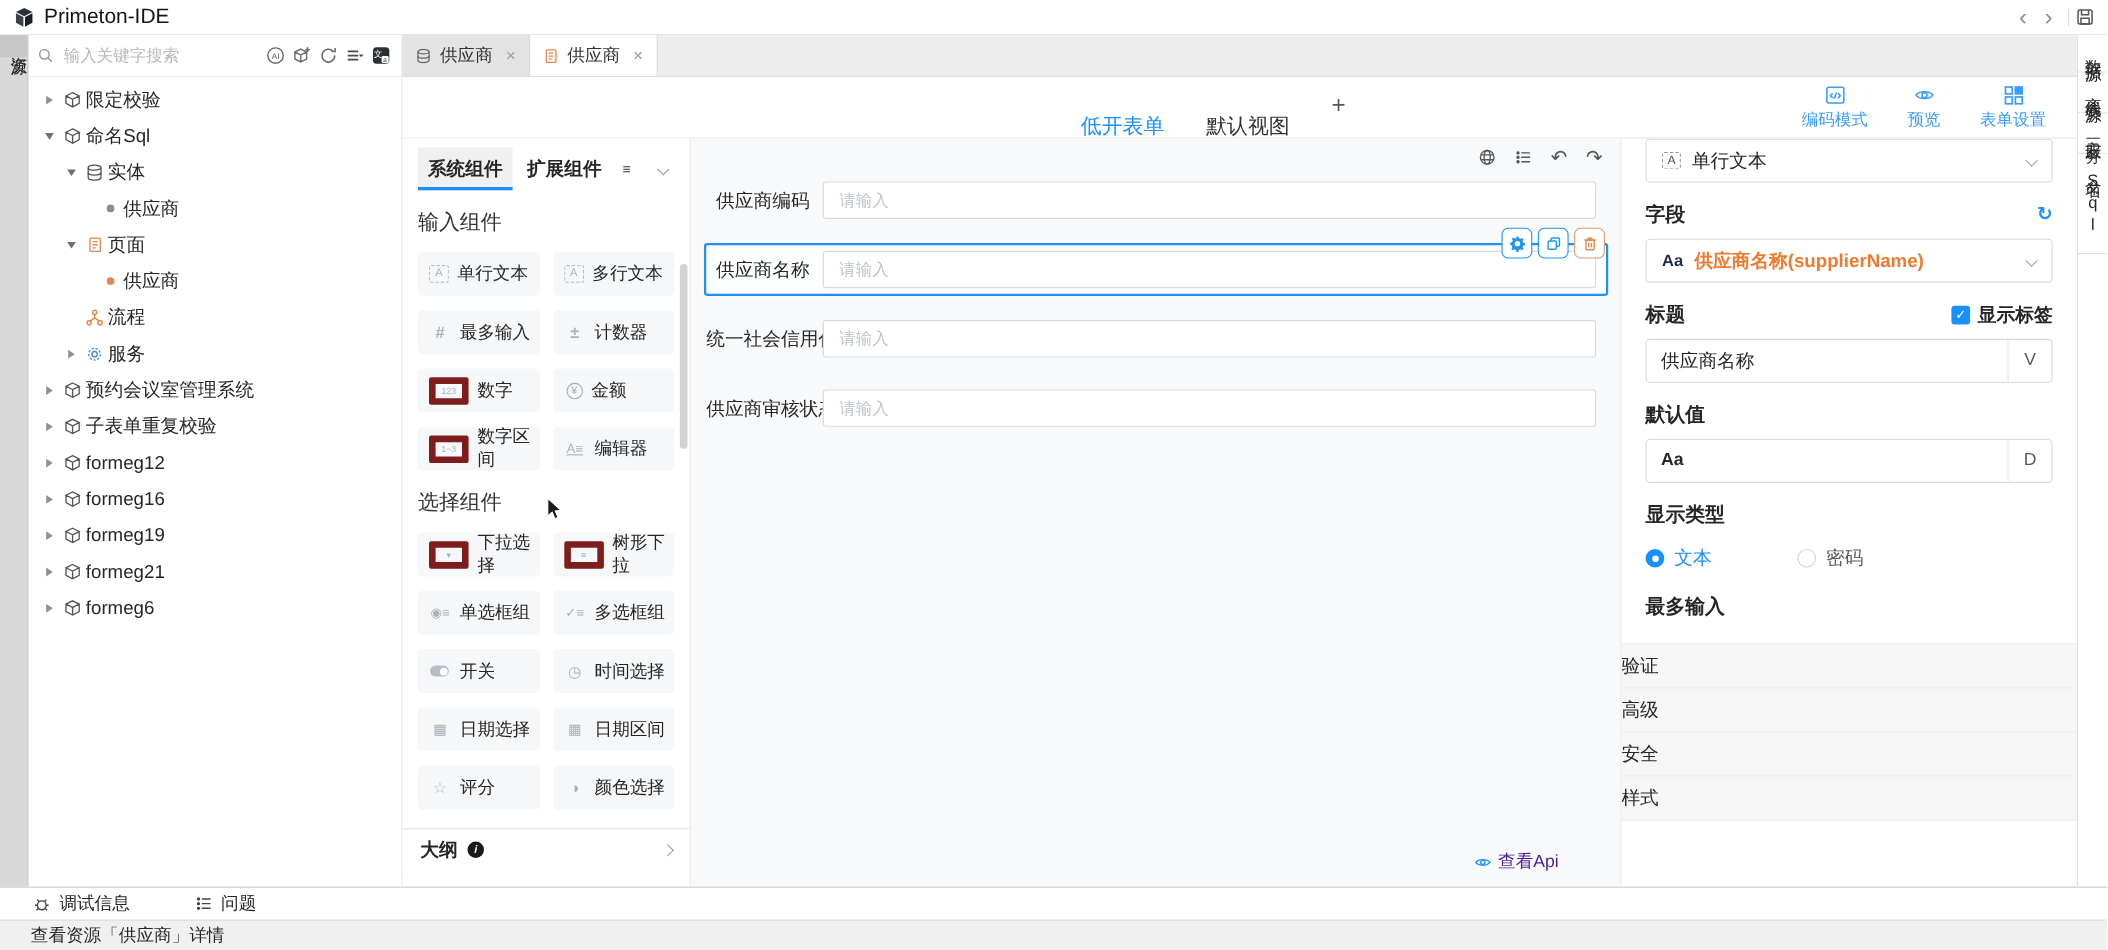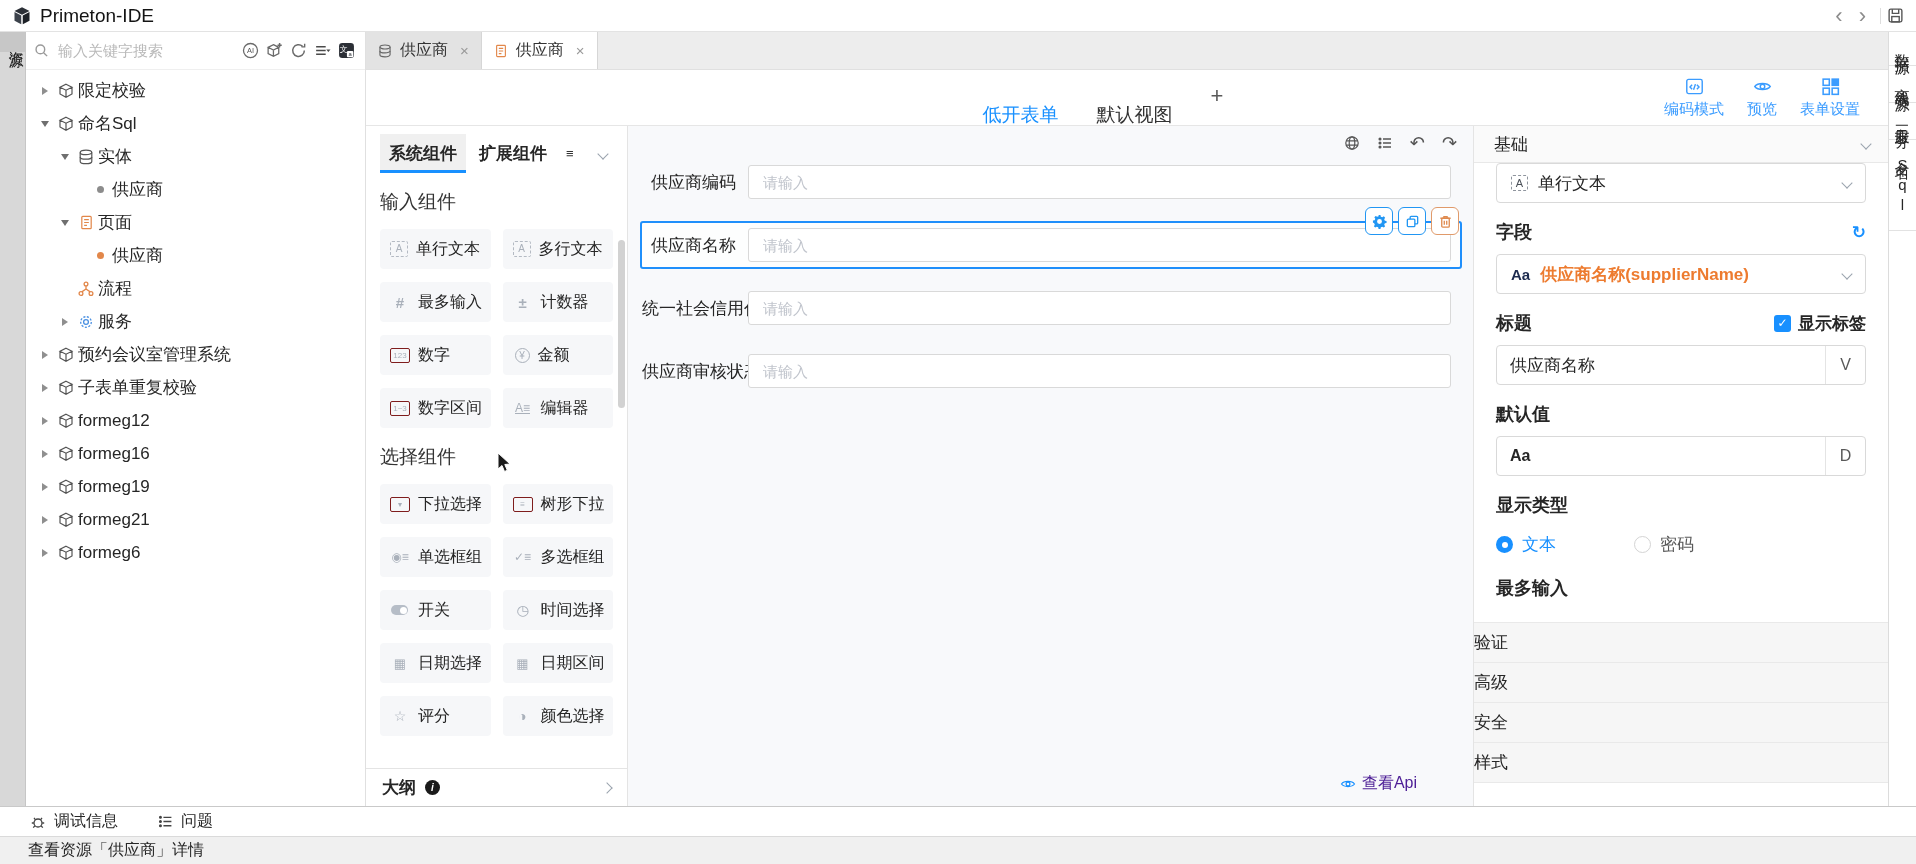--- a/index.html
+++ b/index.html
@@ -46,47 +46,47 @@
   .tabbar { height:38px; background:#ededed; display:flex; border-bottom:1px solid #e0e0e0; }
   .etab { display:flex; align-items:center; gap:8px; padding:0 12px; font-size:16px; color:#333; background:#e3e3e3; border-right:1px solid #d6d6d6; min-width:112px; }
   .etab.active { background:#fff; }
   .etab .close { color:#999; font-size:15px; margin-left:4px; }
 
   .headerbar { height:56px; background:#fff; border-bottom:1px solid #e6e6e6; display:flex; align-items:center; position:relative; }
   .viewtabs { position:absolute; left:50%; transform:translateX(-60%); display:flex; align-items:center; gap:38px; }
   .vtab { font-size:19px; color:#333; padding-bottom:6px; border-bottom:3px solid transparent;margin-top:44px; }
   .vtab.active { color:#1890ff; border-bottom-color:#1890ff; }
   .vadd { font-size:22px; color:#595959; padding-bottom:4px; }
-  .hactions { margin-left:auto; display:flex; gap:23px; padding-right:28px; }
+  .hactions { margin-left:auto; display:flex; gap:36px; padding-right:28px; }
   .haction { display:flex; flex-direction:column; align-items:center; gap:4px; color:#3b9cff; font-size:15px; }
 
   .content { flex:1; display:flex; min-height:0; }
 
   
   .palette { width:262px; background:#fff; border-right:1px solid #e4e4e4; position:relative; display:flex; flex-direction:column; }
   .ptabs { display:flex; align-items:center; padding:8px 12px 0 14px; gap:4px; }
   .ptab { font-size:17px; font-weight:bold; color:#262626; padding:8px 9px; position:relative; }
   .ptab.active { background:#f0f0f0; }
   .ptab.active::after { content:""; position:absolute; left:0; right:0; bottom:0; height:3px; background:#1890ff; }
   .pmenu { font-size:13px; color:#333; margin-left:6px; }
   .cdown { width:8px; height:8px; border-right:1.6px solid #9aa3ad; border-bottom:1.6px solid #9aa3ad; transform:rotate(45deg); display:inline-block; }
   .cright { width:8px; height:8px; border-right:1.6px solid #9aa3ad; border-bottom:1.6px solid #9aa3ad; transform:rotate(-45deg); display:inline-block; }
   .pbody { flex:1; overflow:hidden; padding:0 14px 40px; }
   .psec { font-size:19px; color:#333; font-weight:500; margin:16px 0 14px; }
   .pgrid { display:grid; grid-template-columns:1fr 1fr; gap:13px 12px; }
   .pitem { height:40px; background:#f6f7f9; border-radius:4px; display:flex; align-items:center; gap:8px; padding-left:10px; font-size:16px; color:#262626; }
   .pic { color:#a9b0ba; font-size:13px; width:20px; text-align:center; flex:none; }
   .pic.bx { border:1px dashed #b4bac3; border-radius:2px; font-size:10px; width:18px; line-height:14px; padding:0; }
-  .pic.solidbx { border:1px solid #7f1d1d; border-radius:2px; font-size:8px; width:20px; line-height:13px; }
+  .pic.solidbx { border:6px solid #7f1d1d; border-radius:2px; font-size:8px; width:36px; line-height:13px; }
   .pic.circ { border:1px solid #a9b0ba; border-radius:50%; width:15px; height:15px; line-height:13px; font-size:10px; margin-left:2px; }
   .pic.und { text-decoration:underline; font-size:12px; }
   .sw { width:17px; height:10px; border-radius:5px; background:#b6bdc7; position:relative; flex:none; margin:0 2px 0 1px; }
   .sw::after { content:""; position:absolute; right:1.5px; top:1.5px; width:7px; height:7px; border-radius:50%; background:#fff; }
   .pscroll { position:absolute; right:2px; top:114px; width:7px; height:168px; border-radius:4px; background:#d2d2d2; }
-  .outline-row { position:absolute; left:0; right:0; bottom:0; height:38px; border-top:1px solid #e4e4e4; background:#fff; display:flex; align-items:center; gap:9px; padding:0 16px; }
+  .outline-row { position:absolute; left:0; right:0; bottom:15px; height:38px; border-top:1px solid #e4e4e4; background:#fff; display:flex; align-items:center; gap:9px; padding:0 16px; }
   .outline-title { font-size:17px; font-weight:bold; color:#262626; }
   .info-badge { width:15px; height:15px; border-radius:50%; background:#1a1a1a; color:#fff; font-size:10px; font-style:italic; font-weight:bold; display:flex; align-items:center; justify-content:center; }
   .outline-chev { margin-left:auto; }
 
   
   .canvas { flex:1; background:#f8f9fb; position:relative; min-width:0; display:flex; flex-direction:column; }
   .ctoolbar { display:flex; justify-content:flex-end; align-items:center; gap:17px; padding:9px 16px 4px; color:#4a4a4a; }
   .cundo { font-size:18px; color:#555; line-height:16px; }
   .form { padding:10px 22px 0 14px; }
   .frow { display:flex; align-items:center; margin-bottom:29px; }
@@ -131,21 +131,21 @@
   .acc { margin:12px -22px 0; border-top:1px solid #e9e9e9; }
   .acc-row { height:40px; background:#f6f6f6; border-bottom:1px solid #e9e9e9; display:flex; align-items:center; padding:0 16px 0 22px; font-size:17px; color:#262626; }
   .acc-row .cright { margin-left:auto; }
 
   
   .rightstrip { width:28px; background:#fff; border-left:1px solid #dcdcdc; display:flex; flex-direction:column; }
   .rs-tab { padding:10px 0 14px; border-bottom:1px solid #e2e2e2; display:flex; justify-content:center; }
   .rs-text { writing-mode:vertical-rl; text-orientation:upright; font-size:15px; color:#262626; letter-spacing:3px; line-height:1; }
 
   
-  .debugbar { position:absolute; left:0; right:0; bottom:28px; height:30px; background:#fff; border-top:1px solid #c9c9c9; display:flex; align-items:center; padding-left:30px; gap:40px; }
+  .debugbar { position:absolute; left:0; right:0; bottom:28px; height:30px; background:#fff; border-top:1px solid #c9c9c9; display:flex; align-items:center; padding-left:30px; gap:60px; }
   .dbitem { display:flex; align-items:center; gap:8px; font-size:16px; color:#262626; }
   .statusbar { position:absolute; left:0; right:0; bottom:0; height:28px; background:#f0f0f0; border-top:1px solid #dadada; display:flex; align-items:center; padding-left:28px; font-size:16px; color:#262626; }
 
   .cursor { position:absolute; left:497px; top:452px; z-index:99; pointer-events:none; }
 </style>
 </head>
 <body>
 
 <div class="titlebar">
   <span>
@@ -615,24 +615,20 @@
               <svg width="16" height="16" viewBox="0 0 16 16" fill="none" stroke="#1890ff" stroke-width="1.2">
                 <path d="M1.5 8 C4 4.6 12 4.6 14.5 8 C12 11.4 4 11.4 1.5 8 Z"></path>
                 <circle cx="8" cy="8" r="1.9"></circle>
               </svg>
             </span>
           <span>查看Api</span>
         </div>
       </div>
 
       <div class="inspector">
-        <div class="ihead">
-          <span class="ihead-title">基础</span>
-          <span class="cdown"></span>
-        </div>
         <div class="ibody">
           <div class="iselect">
             <span class="abox">A</span>
             <span class="ivalue">单行文本</span>
             <span class="cdown"></span>
           </div>
 
           <div class="ilabel">
             <span>字段</span>
             <span class="refresh">↻</span>

